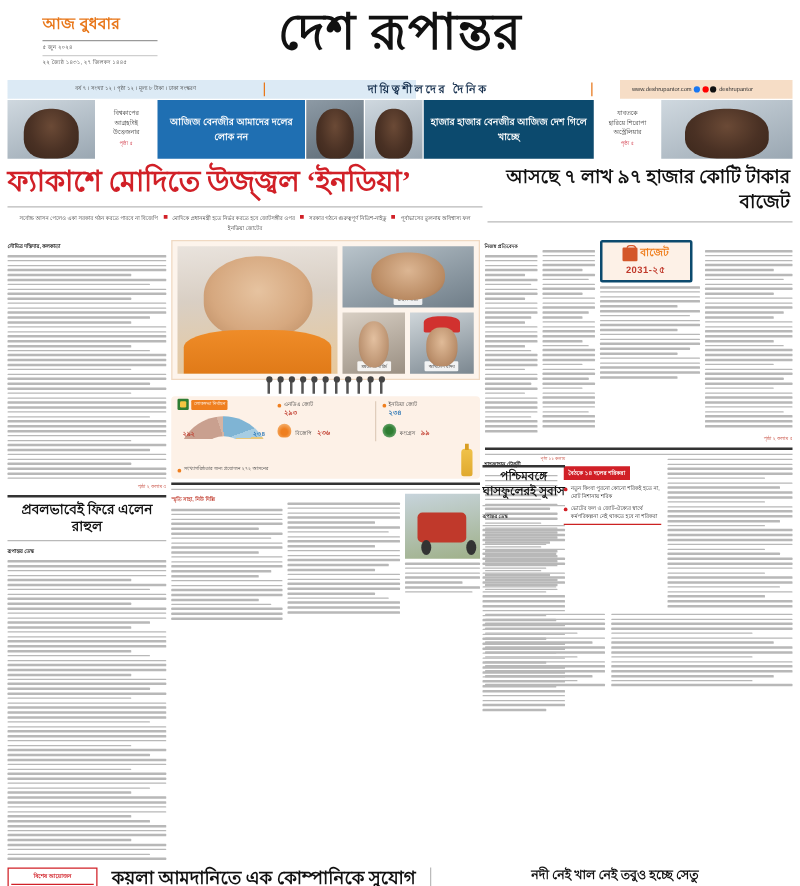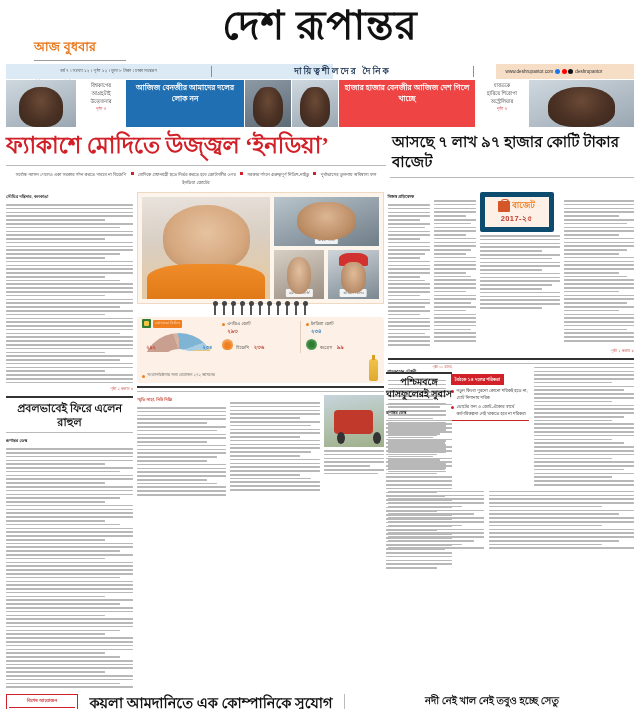--- a/index.html
+++ b/index.html
@@ -8,21 +8,21 @@
     background: #ffffff;
     font-family: "Liberation Sans", "DejaVu Sans", sans-serif;
     overflow: hidden;
     color: #1a1a1a;
   }
   .page { width: 640px; height: 709px; position: relative; padding: 4px 6px; }
 
   
   .masthead { display: flex; align-items: flex-start; height: 58px; position: relative; }
   .md-left { width: 125px; padding-left: 28px; padding-top: 6px; }
-  .md-today { font-size: 12.5px; font-weight: bold; color: #e8771a; letter-spacing: .2px; margin-top: 28px; }
+  .md-today { font-size: 12.5px; font-weight: bold; color: #e8771a; letter-spacing: .2px; }
   .md-rule { border-bottom: 1px solid #9a9a9a; margin: 2px 0 2px 0; width: 92px; }
   .md-date1 { font-size: 4.4px; color: #3a3a3a; letter-spacing: .1px; }
   .md-date-rule { border-bottom: 1px solid #cfcfcf; margin: 2px 0; width: 92px; }
   .md-date2 { font-size: 4.4px; color: #3a3a3a; letter-spacing: .1px; }
   .md-title { flex: 1; text-align: center; padding-top: 2px; }
   .md-title .logo {
     font-size: 40px; font-weight: bold; color: #111; letter-spacing: 1px;
     line-height: 1; font-family: "Liberation Serif", "DejaVu Serif", serif;
   }
 
@@ -45,24 +45,24 @@
   
   .teasers { display: flex; height: 47px; margin-top: 1px; gap: 1px; position: relative; }
   .tz { position: relative; overflow: hidden; }
   .tz-photo { background: linear-gradient(160deg,#cfd8df,#9aa7b2); position: relative; }
   .tz-photo.dark { background: linear-gradient(160deg,#8d9aa5,#5d6b76); }
   .tz-photo::after {
     content:""; position:absolute; left:18%; top:14%; width:64%; height:86%;
     background: radial-gradient(ellipse at 50% 35%, #6b4a36 0%, #4a3124 55%, #3a261b 100%);
     border-radius: 46% 46% 38% 38%;
   }
-  .tz-txt { display: flex; flex-direction: column; padding: 2px 4px; }
+  .tz-txt { display: flex; flex-direction: column; justify-content: center; padding: 2px 4px; }
   .tz-txt.white { background: #ffffff; }
   .tz-txt.blue { background: #1f6fb2; color: #fff; }
-  .tz-txt.orange { background: #ef4444; color: #fff; }
+  .tz-txt.orange { background: #0c4a6e; color: #fff; }
   .tz-line { font-size: 5px; line-height: 1.55; }
   .tz-line.big { font-size: 7.5px; font-weight: bold; text-align: center; line-height: 1.5; }
   .tz-line.small { font-size: 5px; color: #333; text-align: center; }
   .tz-page { font-size: 4.2px; color: #c23; text-align: center; margin-top: 1px; }
 
   
   .body-grid { display: flex; margin-top: 3px; gap: 4px; }
   .col-left { width: 128px; }
   .col-mid { width: 248px; }
   .col-right { width: 248px; }
@@ -75,21 +75,21 @@
   .lead-wrap { width: 380px; }
   .lead-head {
     font-size: 23px; font-weight: bold; color: #d12027; 
     line-height: 1.22; letter-spacing: -0.2px; padding: 3px 0 2px 0;
     font-family: "Liberation Serif", "DejaVu Serif", serif;
   }
   .lead-subs { font-size: 4.3px; color: #333; text-align: center; line-height: 1.75; padding: 2px 6px 3px 6px; }
   .bullet-sq { display: inline-block; width: 3px; height: 3px; background: #d12027; margin: 0 3px 1px 3px; }
 
   .rt-head {
-    font-size: 15px; font-weight: bold; color: #111; text-align: left;
+    font-size: 15px; font-weight: bold; color: #111; text-align: right;
     line-height: 1.3; padding: 4px 2px 2px 2px;
     font-family: "Liberation Serif", "DejaVu Serif", serif;
   }
   .byline { font-size: 5px; font-weight: bold; color: #111; padding: 2px 0 1px 0; }
   .byline.red { color: #c0392b; }
 
   .fake-lines { display: block; }
   .fake-lines span {
     display: block; height: 1.6px; background: #b8b8b8; margin-bottom: 2.2px; border-radius: .5px;
   }
@@ -184,21 +184,21 @@
   .ico-lotus { background: radial-gradient(circle at 50% 60%, #ef7f1f 30%, #f4a860 70%); border-radius: 50% 50% 40% 40%; }
   .ico-hand { background: radial-gradient(circle at 50% 50%, #2e7d32 35%, #66a36a 75%); border-radius: 50%; }
   .leg-note { font-size: 3.8px; color: #444; margin-top: 2px; display: flex; align-items: center; gap: 2px; }
   .vert-div { width: 1px; background: #e0cdbc; }
   .bottle { position: absolute; right: 6px; bottom: 2px; width: 9px; height: 22px;
     background: linear-gradient(180deg,#f0c24a,#e0a92e); border-radius: 3px 3px 2px 2px; }
   .bottle::before { content:""; position:absolute; top:-4px; left:3px; width:3px; height:5px; background:#d99e22; }
 
   
   .budget-gfx {
-    width: 74px; background: #fdf1e7; border: 5px solid #0c4a6e; border-radius: 2px;
+    width: 74px; background: #fdf1e7; border: 2px solid #0c4a6e; border-radius: 2px;
     padding: 2px; text-align: center;
   }
   .bg-top { display: flex; align-items: center; justify-content: center; gap: 2px; }
   .bg-case { width: 12px; height: 11px; background: #d4572a; border-radius: 1px; position: relative; }
   .bg-case::after { content:""; position:absolute; top:-2px; left:3px; width:6px; height:3px; border:1px solid #d4572a; border-bottom:none; border-radius:3px 3px 0 0; }
   .bg-word { font-size: 8.5px; font-weight: bold; color: #ef7f1f; }
   .bg-year { font-size: 7.5px; font-weight: bold; color: #c0392b; letter-spacing: .4px; }
 
   
   .red-badge { background:#d12027; color:#fff; font-size:4.6px; font-weight:bold; padding:1.5px 4px; display:inline-block; }
@@ -683,21 +683,21 @@
               <span></span>
               <span></span>
           </div>
         </div>
         <div style="flex:1">
           <div class="budget-gfx">
             <div class="bg-top">
               <span class="bg-case"></span>
               <span class="bg-word">বাজেট</span>
             </div>
-            <div class="bg-year">2017-২৫</div>
+            <div class="bg-year">2031-২৫</div>
           </div>
           <div class="fake-lines" style="margin-top:3px">
             <span></span>
               <span></span>
               <span></span>
               <span></span>
               <span></span>
               <span></span>
               <span></span>
               <span></span>

